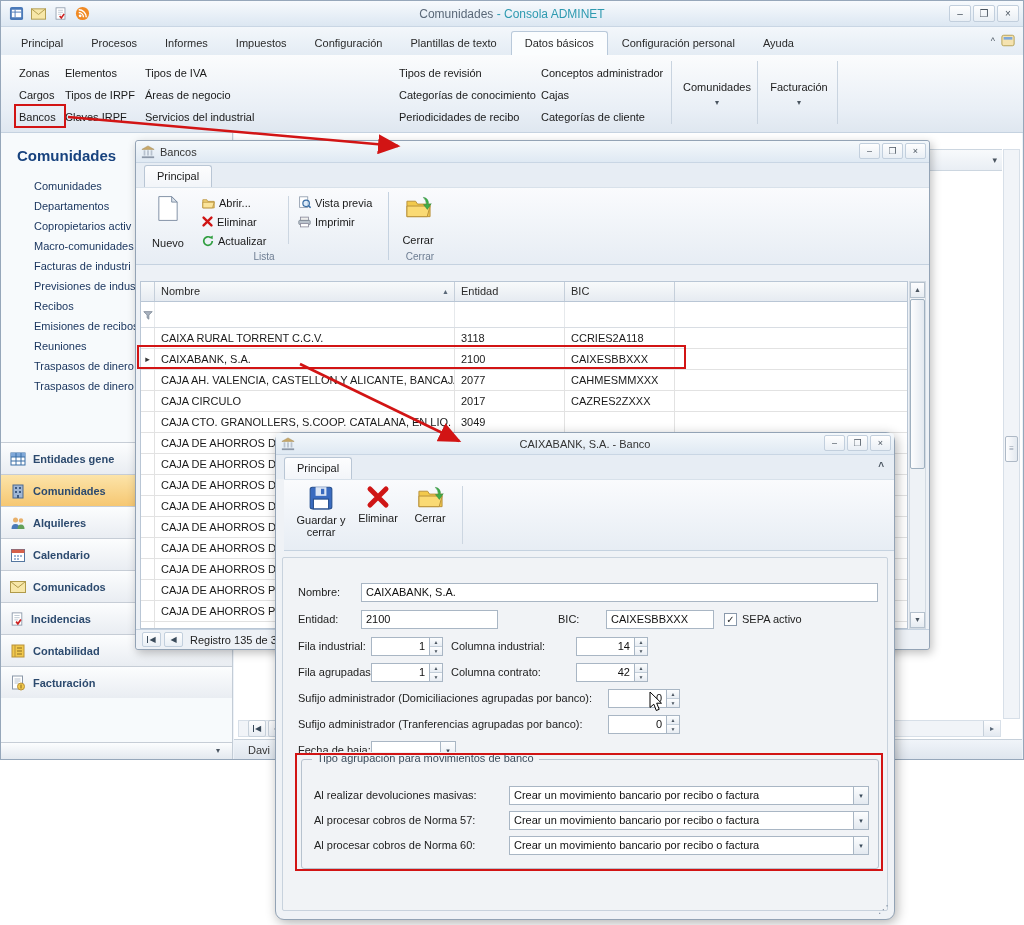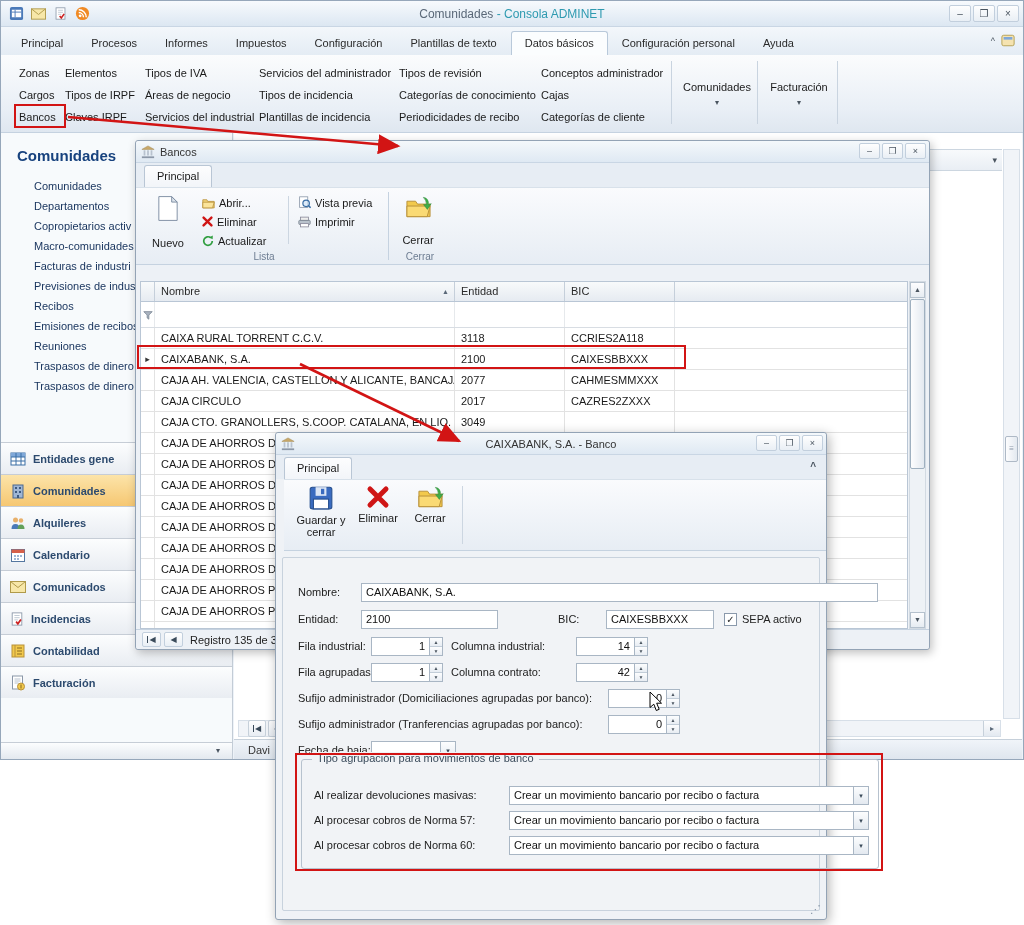--- a/index.html
+++ b/index.html
@@ -91,21 +91,21 @@
 .bvscroll{position:absolute;right:3px;top:140px;bottom:20px;width:17px;background:#eef2f6;border:1px solid #d2dae2}
 .bvs-btn{position:absolute;left:0;right:0;height:16px;background:linear-gradient(#fdfdfe,#e6ecf2);border:1px solid #b5c1cd;text-align:center;font-size:7px;color:#4a5560;line-height:14px}
 .bvs-up{top:0}.bvs-dn{bottom:0}
 .bvs-thumb{position:absolute;left:0;right:0;top:17px;height:170px;background:linear-gradient(90deg,#fdfdfe,#e3e9f0);border:1px solid #9fb0c0;border-radius:2px}
 .bnav{position:absolute;left:0;right:0;bottom:0;height:20px;border-top:1px solid #c5d2e0;background:#edf1f6;display:flex;align-items:center;gap:3px;padding-left:6px;border-radius:0 0 3px 3px}
 .nbtn{width:19px;height:15px;border:1px solid #c2cfdd;background:linear-gradient(#fefefe,#e9eff5);font-size:8px;text-align:center;line-height:13px;color:#3a4a5a;border-radius:2px}
 .nbtn i{display:inline-block;width:1px;height:7px;background:#3a4a5a;margin-right:1px;vertical-align:-1px}
 .ntext{margin-left:4px;color:#222}
 
 
-.bdialog{position:absolute;left:275px;top:432px;width:552px;height:488px;background:#eff2f6;border:1px solid #93a3b5;border-radius:3px;box-shadow:2px 3px 12px rgba(0,0,0,.3);z-index:30}
+.bdialog{position:absolute;left:275px;top:432px;width:620px;height:488px;background:#eff2f6;border:1px solid #93a3b5;border-radius:9px;box-shadow:2px 3px 12px rgba(0,0,0,.3);z-index:30}
 .dtoolbar{position:absolute;top:46px;left:8px;right:0;height:72px;background:linear-gradient(#fafbfd,#e7edf4);border-top:1px solid #d8e1ea;border-bottom:1px solid #c5d2e0}
 .dbig{position:absolute;top:3px;height:64px;text-align:center;color:#1a1a1a}
 .dbig .icon{margin:2px auto 0}
 .dbig .lbl{font-size:11px;line-height:12px;margin-top:1px}
 .dbody-panel{position:absolute;left:6px;right:6px;top:124px;bottom:8px;border:1px solid #c8d2dd;background:#f1f3f6;border-radius:2px}
 .fld-label{position:absolute;color:#222;height:18px;line-height:18px;white-space:nowrap}
 .txt{position:absolute;height:19px;background:#fff;border:1px solid #a9b6c4;padding:2px 4px 0;color:#111;white-space:nowrap;overflow:hidden}
 .spin{position:absolute;height:19px;background:#fff;border:1px solid #a9b6c4;padding:2px 17px 0 4px;color:#111;text-align:right}
 .spin .val{display:block;width:100%;text-align:right}
 .sbtns{position:absolute;right:0;top:0;bottom:0;width:13px;border-left:1px solid #a9b6c4;display:flex;flex-direction:column}
@@ -194,25 +194,20 @@
     <div class="rcol" style="left:64px">
       <a class="rlink">Elementos</a>
       <a class="rlink">Tipos de IRPF</a>
       <a class="rlink">Claves IRPF</a>
     </div>
     <div class="rcol" style="left:144px">
       <a class="rlink">Tipos de IVA</a>
       <a class="rlink">Áreas de negocio</a>
       <a class="rlink">Servicios del industrial</a>
     </div>
-    <div class="rcol" style="left:258px">
-      <a class="rlink">Servicios del administrador</a>
-      <a class="rlink">Tipos de incidencia</a>
-      <a class="rlink">Plantillas de incidencia</a>
-    </div>
     <div class="rcol" style="left:398px">
       <a class="rlink">Tipos de revisión</a>
       <a class="rlink">Categorías de conocimiento</a>
       <a class="rlink">Periodicidades de recibo</a>
     </div>
     <div class="rcol" style="left:540px">
       <a class="rlink">Conceptos administrador</a>
       <a class="rlink">Cajas</a>
       <a class="rlink">Categorías de cliente</a>
     </div>

